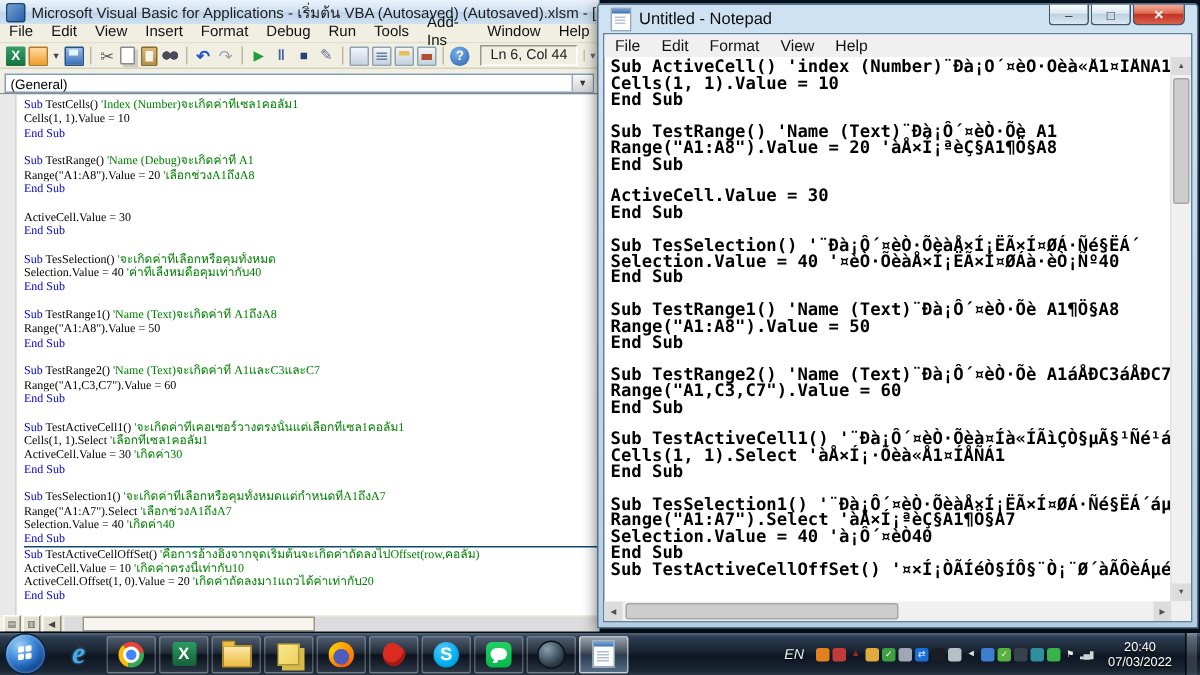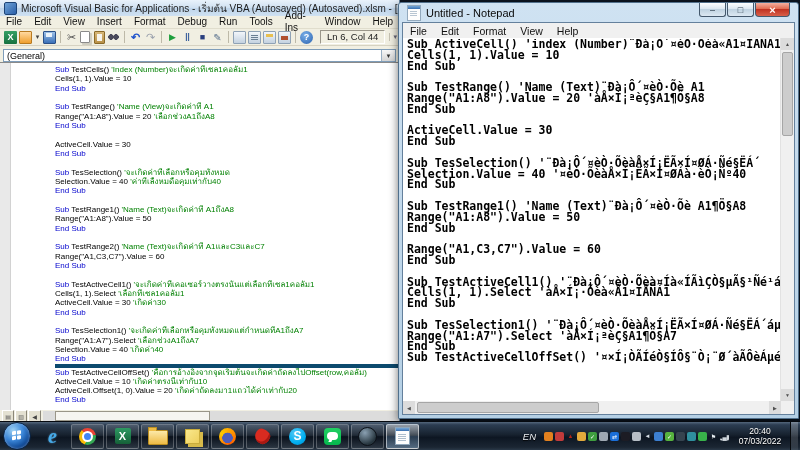--- a/index.html
+++ b/index.html
@@ -57,22 +57,22 @@
     border-bottom:1px solid #8a8a8a;}
   .combo{flex:1;height:13px;background:#fff;border:1px solid #7f9db9;display:flex;align-items:center;
     font-size:9px;color:#000;padding-left:3px;box-sizing:border-box;}
   .combo-arrow{margin-left:auto;width:13px;height:11px;background:linear-gradient(#f8f8f8,#d4d4d4);
     border-left:1px solid #9ab0c4;display:flex;align-items:center;justify-content:center;font-size:6px;color:#333;}
 
   .code-area{position:relative;height:347px;background:#fff;overflow:hidden;}
   .code-margin{position:absolute;left:0;top:0;bottom:0;width:10px;background:#e9e9e9;border-right:1px solid #d2d2d2;}
   .code-lines{position:absolute;left:16px;top:2px;right:0;}
   .cl{height:9.33px;line-height:9.33px;font-size:8px;white-space:pre;overflow:hidden;
-    font-family:Liberation Sans, sans-serif;margin-left:39px;}
-  .cl.sep{border-top:4px solid #0c4a6e;}
+    font-family:Liberation Serif, serif;}
+  .cl.sep{border-top:1px solid #0c4a6e;}
   .sg-k{color:#0000cc;}.sg-p{color:#000;}.sg-c{color:#008000;}
 
   .vba-hscroll{height:12px;display:flex;align-items:center;background:#f1efe2;padding-left:2px;}
   .vw-btn{width:10px;height:10px;background:#e4e1d2;border:1px solid;border-color:#fff #8a8678 #8a8678 #fff;
     margin-right:1px;font-size:6px;color:#555;display:flex;align-items:center;justify-content:center;}
   .sb-arrow{width:11px;height:10px;background:#e4e1d2;border:1px solid;border-color:#fff #8a8678 #8a8678 #fff;
     font-size:6px;color:#444;display:flex;align-items:center;justify-content:center;flex:none;}
   .vba-track{flex:1;height:10px;background:#dcdcdc;position:relative;margin-left:2px;}
   .vba-thumb{position:absolute;left:12px;top:0;width:155px;height:10px;background:#f6f5f0;
     border:1px solid #9a9688;box-sizing:border-box;}
@@ -229,21 +229,21 @@
         <span class="combo-arrow">▼</span>
       </div>
     </div>
     <div class="code-area">
       <div class="code-margin"></div>
       <div class="code-lines" id="vba-code">
           <div class="cl"><span class="sg-k">Sub </span><span class="sg-p">TestCells() </span><span class="sg-c">'Index (Number)จะเกิดค่าที่เซล1คอลัม1</span></div>
           <div class="cl"><span class="sg-p">Cells(1, 1).Value = 10</span></div>
           <div class="cl"><span class="sg-k">End Sub</span></div>
           <div class="cl"></div>
-          <div class="cl"><span class="sg-k">Sub </span><span class="sg-p">TestRange() </span><span class="sg-c">'Name (View)จะเกิดค่าที่ A1</span></div>
+          <div class="cl"><span class="sg-k">Sub </span><span class="sg-p">TestRange() </span><span class="sg-c">'Name (Debug)จะเกิดค่าที่ A1</span></div>
           <div class="cl"><span class="sg-p">Range("A1:A8").Value = 20 </span><span class="sg-c">'เลือกช่วงA1ถึงA8</span></div>
           <div class="cl"><span class="sg-k">End Sub</span></div>
           <div class="cl"></div>
           <div class="cl"><span class="sg-p">ActiveCell.Value = 30</span></div>
           <div class="cl"><span class="sg-k">End Sub</span></div>
           <div class="cl"></div>
           <div class="cl"><span class="sg-k">Sub </span><span class="sg-p">TesSelection() </span><span class="sg-c">'จะเกิดค่าที่เลือกหรือคุมทั้งหมด</span></div>
           <div class="cl"><span class="sg-p">Selection.Value = 40 </span><span class="sg-c">'ค่าที่เลืงหมดือคุมเท่ากับ40</span></div>
           <div class="cl"><span class="sg-k">End Sub</span></div>
           <div class="cl"></div>
@@ -312,29 +312,31 @@
             <div class="nl">End Sub</div>
             <div class="nl"></div>
             <div class="nl">Sub TesSelection() '¨Ðà¡Ô´¤èÒ·ÕèàÅ×Í¡ËÃ×Í¤ØÁ·Ñé§ËÁ´</div>
             <div class="nl">Selection.Value = 40 '¤èÒ·ÕèàÅ×Í¡ËÃ×Í¤ØÁà·èÒ¡Ñº40</div>
             <div class="nl">End Sub</div>
             <div class="nl"></div>
             <div class="nl">Sub TestRange1() 'Name (Text)¨Ðà¡Ô´¤èÒ·Õè A1¶Ö§A8</div>
             <div class="nl">Range("A1:A8").Value = 50</div>
             <div class="nl">End Sub</div>
             <div class="nl"></div>
+            <div class="nl">Sub TestRange2() 'Name (Text)¨Ðà¡Ô´¤èÒ·Õè A1áÅÐC3áÅÐC7</div>
             <div class="nl">Range("A1,C3,C7").Value = 60</div>
             <div class="nl">End Sub</div>
             <div class="nl"></div>
             <div class="nl">Sub TestActiveCell1() '¨Ðà¡Ô´¤èÒ·Õèà¤Íà«ÍÃìÇÒ§µÃ§¹Ñé¹á</div>
             <div class="nl">Cells(1, 1).Select 'àÅ×Í¡·Õèà«Å1¤ÍÅÑÁ1</div>
             <div class="nl">End Sub</div>
             <div class="nl"></div>
             <div class="nl">Sub TesSelection1() '¨Ðà¡Ô´¤èÒ·ÕèàÅ×Í¡ËÃ×Í¤ØÁ·Ñé§ËÁ´áµ</div>
             <div class="nl">Range("A1:A7").Select 'àÅ×Í¡ªèÇ§A1¶Ö§A7</div>
+            <div class="nl">Selection.Value = 40 'à¡Ô´¤èÒ40</div>
             <div class="nl">End Sub</div>
             <div class="nl">Sub TestActiveCellOffSet() '¤×Í¡ÒÃÍéÒ§ÍÔ§¨Ò¡¨Ø´àÃÔèÁµé</div>
           </div>
         <div class="np-vscroll">
           <div class="up">▲</div>
           <div class="np-vthumb"></div>
           <div class="dn">▼</div>
         </div>
       </div>
       <div class="np-hscroll">

